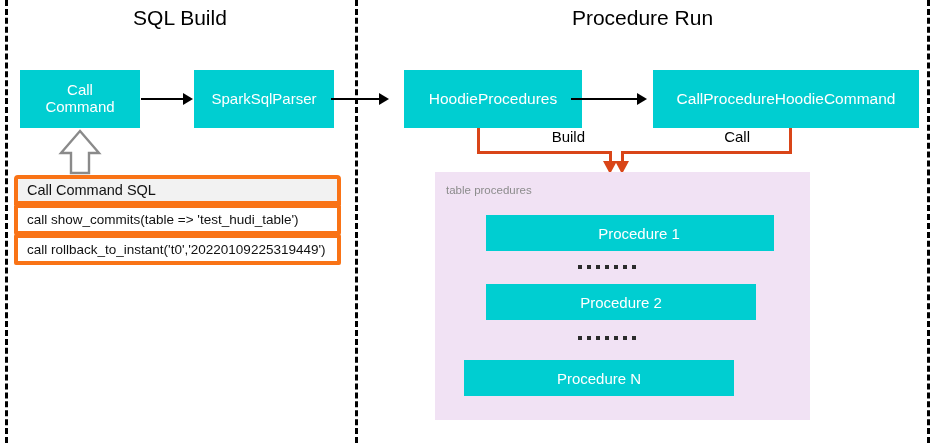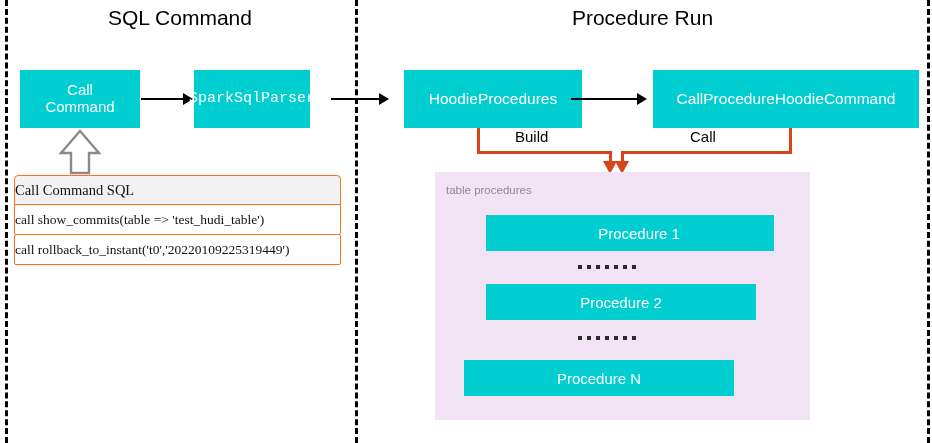--- a/index.html
+++ b/index.html
@@ -61,28 +61,28 @@
   }
   
   .up-arrow { position: absolute; }
   
   .sql-table {
     position: absolute;
     box-sizing: border-box;
   }
   .sql-row {
     box-sizing: border-box;
-    border: 1px solid #f97316;
+    border: 4px solid #f97316;
     font-size: 13.5px;
     color: #111111;
     display: flex;
     align-items: center;
+    padding-left: 9px;
     background: #ffffff;
     border-radius: 2px;
-    font-family: Liberation Serif, serif;
   }
   .sql-head {
     background: #f2f2f2;
     font-size: 14.5px;
     border-radius: 4px 4px 0 0;
   }
   
   .oline {
     position: absolute;
     background: #D94518;
@@ -92,21 +92,21 @@
     width: 0;
     height: 0;
     border-left: 7px solid transparent;
     border-right: 7px solid transparent;
     border-top: 13px solid #D94518;
   }
   .olabel {
     position: absolute;
     font-size: 15px;
     color: #000000;
-    text-align: left;
+    text-align: right;
     white-space: nowrap;
   }
   
   .panel {
     position: absolute;
     background: #F1E2F4;
   }
   .panel-label {
     position: absolute;
     font-size: 11.5px;
@@ -136,32 +136,32 @@
 </style>
 </head>
 <body>
 
 <div id="canvas">
 
   <div class="divider" style="left:5px;"></div>
   <div class="divider" style="left:355px;"></div>
   <div class="divider" style="left:927px;"></div>
 
-  <div class="section-title" style="left:5px; top:6px; width:350px;">SQL Command</div>
+  <div class="section-title" style="left:5px; top:6px; width:350px;">SQL Build</div>
   <div class="section-title" style="left:358px; top:6px; width:569px;">Procedure Run</div>
 
   <div class="box" style="left:20px; top:70px; width:120px; height:58px;">
     <span style="white-space:pre-line;">Call
 Command</span>
   </div>
 
   <div class="arrow-line" style="left:141px; top:98px; width:45px;"></div>
   <div class="arrow-head" style="left:183px; top:93px;"></div>
 
-  <div class="box" style="left:194px; top:70px; width:116px; height:58px;font-family:Liberation Mono, monospace;">
+  <div class="box" style="left:194px; top:70px; width:140px; height:58px;">
     <span>SparkSqlParser</span>
   </div>
 
   <div class="arrow-line" style="left:331px; top:98px; width:50px;"></div>
   <div class="arrow-head" style="left:379px; top:93px;"></div>
 
   <svg class="up-arrow" style="left:58px; top:128px;" width="44" height="48" viewBox="0 0 44 48">
     <polygon points="22,3 41,25 31,25 31,45 13,45 13,25 3,25" fill="#ffffff" stroke="#8a8a8a" stroke-width="2.4" stroke-linejoin="miter"></polygon>
   </svg>
 

